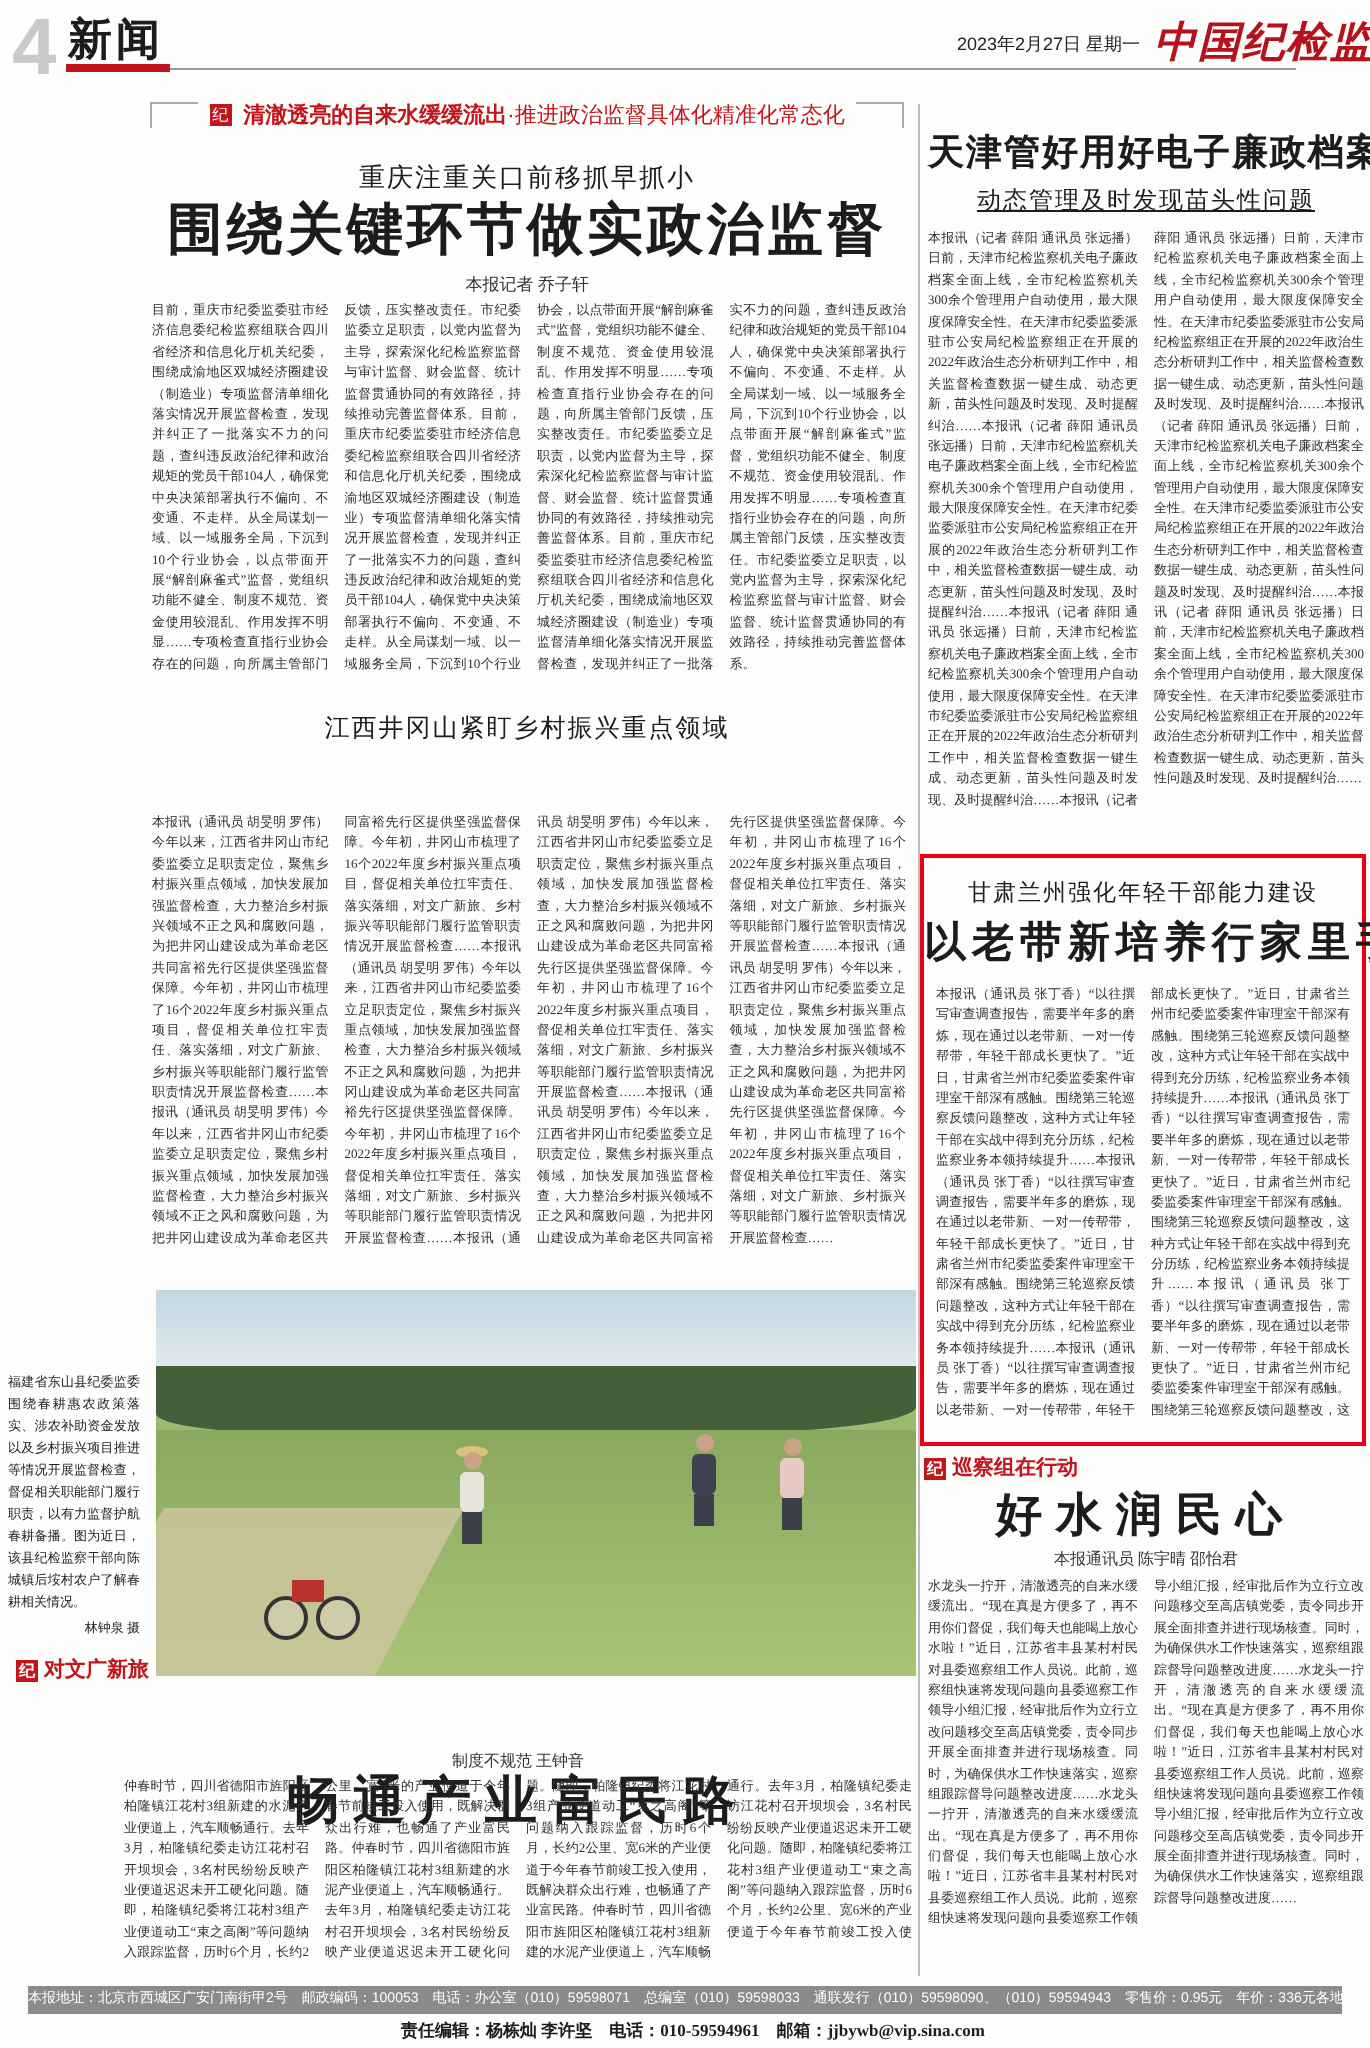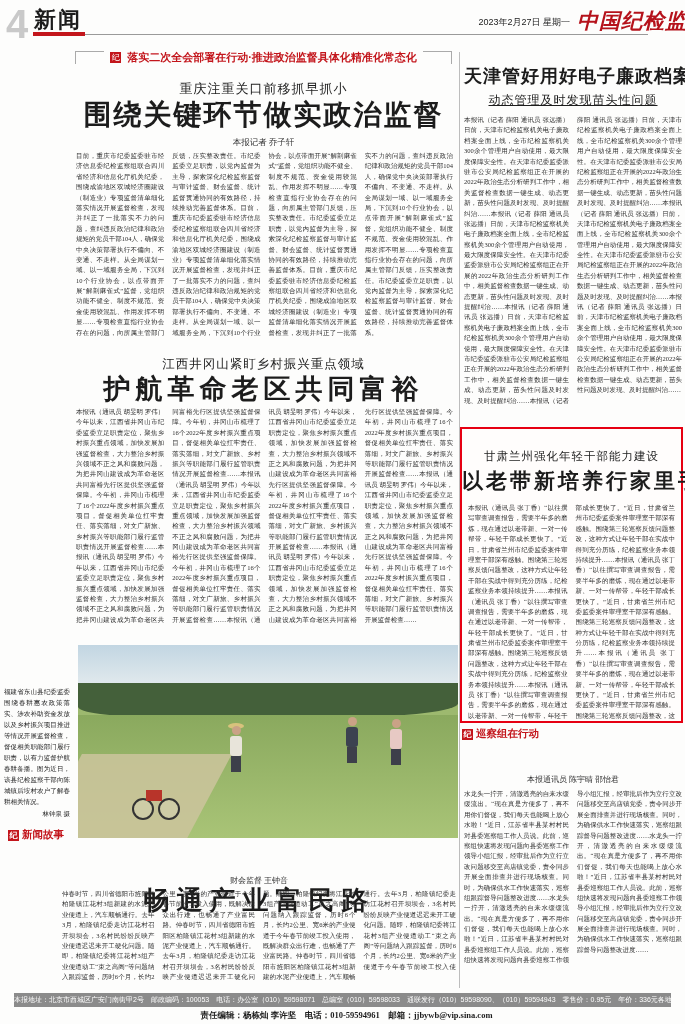--- a/index.html
+++ b/index.html
@@ -14,21 +14,21 @@
   .hdr-date{font-size:9px;color:#222;font-family:"Liberation Sans",sans-serif;}
   .masthead{font-size:21px;font-weight:bold;font-style:italic;color:#b5121b;letter-spacing:1px;white-space:nowrap;}
   
   .banner{display:flex;align-items:center;gap:6px;}
   .banner-line{flex:1;border-top:1px solid #aaa;position:relative;height:12px;}
   .banner-line.l::before,.banner-line.r::after{content:"";position:absolute;top:0;width:1px;height:12px;background:#aaa;}
   .banner-line.l::before{left:0;} .banner-line.r::after{right:0;}
   .flag-icon{display:inline-block;width:11px;height:11px;background:#c3161c;color:#fff;font-size:8px;line-height:11px;
              text-align:center;font-family:"Liberation Sans",sans-serif;vertical-align:middle;}
   .banner-text{font-size:11px;font-weight:bold;color:#c3161c;white-space:nowrap;font-family:"Liberation Sans",sans-serif;}
-  .banner-text .rest{font-weight:bold;margin-top:40px;}
+  .banner-text .rest{font-weight:normal;margin-top:40px;}
   
   .kicker{font-size:13px;text-align:center;letter-spacing:1px;}
   .headline{font-weight:bold;text-align:center;white-space:nowrap;}
   .byline{font-size:8.5px;text-align:center;color:#333;}
   .body-copy{font-size:6.5px;line-height:1.6;text-align:justify;color:#2e2e2e;overflow:hidden;
              column-gap:8px;column-fill:balance;}
   .cols4{column-count:4;} .cols2{column-count:2;}
   .vrule{width:1px;background:#bdbdbd;}
   .section-label{font-size:10.5px;font-weight:bold;color:#c3161c;display:flex;align-items:center;gap:3px;
                  font-family:"Liberation Sans",sans-serif;white-space:nowrap;}
@@ -66,31 +66,30 @@
   <div class="abs hdr-rule" style="left:33px;top:34px;width:615px;"></div>
   <div class="abs hdr-redbar" style="left:33px;top:32px;width:52px;"></div>
   <div class="abs hdr-date" style="left:420px;top:16px;width:150px;text-align:right;">2023年2月27日  星期一</div>
   <div class="abs masthead" style="left:577px;top:7px;">中国纪检监察报</div>
 
   <div class="abs vrule" style="left:459px;top:52px;height:936px;"></div>
 
   <div class="abs banner" style="left:75px;top:50px;width:377px;">
     <div class="banner-line l"></div>
     <span class="flag-icon">纪</span>
-    <span class="banner-text"><b>落实二次全会部署在行动</b><span class="rest">·推进政治监督具体化精准化常态化</span></span>
+    <span class="banner-text"><b>清澈透亮的自来水缓缓流出</b><span class="rest">·推进政治监督具体化精准化常态化</span></span>
     <div class="banner-line r"></div>
   </div>
 
   <div class="abs kicker" style="left:75px;top:80px;width:377px;">重庆注重关口前移抓早抓小</div>
   <div class="abs headline" style="left:75px;top:96px;width:377px;font-size:28px;letter-spacing:2px;">围绕关键环节做实政治监督</div>
   <div class="abs byline" style="left:75px;top:137px;width:377px;">本报记者 乔子轩</div>
   <div class="abs body-copy cols4" style="left:76px;top:151px;width:377px;height:188px;">目前，重庆市纪委监委驻市经济信息委纪检监察组联合四川省经济和信息化厅机关纪委，围绕成渝地区双城经济圈建设（制造业）专项监督清单细化落实情况开展监督检查，发现并纠正了一批落实不力的问题，查纠违反政治纪律和政治规矩的党员干部104人，确保党中央决策部署执行不偏向、不变通、不走样。从全局谋划一域、以一域服务全局，下沉到10个行业协会，以点带面开展“解剖麻雀式”监督，党组织功能不健全、制度不规范、资金使用较混乱、作用发挥不明显……专项检查直指行业协会存在的问题，向所属主管部门反馈，压实整改责任。市纪委监委立足职责，以党内监督为主导，探索深化纪检监察监督与审计监督、财会监督、统计监督贯通协同的有效路径，持续推动完善监督体系。目前，重庆市纪委监委驻市经济信息委纪检监察组联合四川省经济和信息化厅机关纪委，围绕成渝地区双城经济圈建设（制造业）专项监督清单细化落实情况开展监督检查，发现并纠正了一批落实不力的问题，查纠违反政治纪律和政治规矩的党员干部104人，确保党中央决策部署执行不偏向、不变通、不走样。从全局谋划一域、以一域服务全局，下沉到10个行业协会，以点带面开展“解剖麻雀式”监督，党组织功能不健全、制度不规范、资金使用较混乱、作用发挥不明显……专项检查直指行业协会存在的问题，向所属主管部门反馈，压实整改责任。市纪委监委立足职责，以党内监督为主导，探索深化纪检监察监督与审计监督、财会监督、统计监督贯通协同的有效路径，持续推动完善监督体系。目前，重庆市纪委监委驻市经济信息委纪检监察组联合四川省经济和信息化厅机关纪委，围绕成渝地区双城经济圈建设（制造业）专项监督清单细化落实情况开展监督检查，发现并纠正了一批落实不力的问题，查纠违反政治纪律和政治规矩的党员干部104人，确保党中央决策部署执行不偏向、不变通、不走样。从全局谋划一域、以一域服务全局，下沉到10个行业协会，以点带面开展“解剖麻雀式”监督，党组织功能不健全、制度不规范、资金使用较混乱、作用发挥不明显……专项检查直指行业协会存在的问题，向所属主管部门反馈，压实整改责任。市纪委监委立足职责，以党内监督为主导，探索深化纪检监察监督与审计监督、财会监督、统计监督贯通协同的有效路径，持续推动完善监督体系。</div>
 
   <div class="abs kicker" style="left:75px;top:356px;width:377px;font-size:12.5px;">江西井冈山紧盯乡村振兴重点领域</div>
-  <div class="abs headline" style="left:75px;top:371px;width:377px;font-size:27px;letter-spacing:5px;">护航革命老区共同富裕</div>
   <div class="abs body-copy cols4" style="left:76px;top:407px;width:377px;height:231px;">本报讯（通讯员 胡旻明 罗伟）今年以来，江西省井冈山市纪委监委立足职责定位，聚焦乡村振兴重点领域，加快发展加强监督检查，大力整治乡村振兴领域不正之风和腐败问题，为把井冈山建设成为革命老区共同富裕先行区提供坚强监督保障。今年初，井冈山市梳理了16个2022年度乡村振兴重点项目，督促相关单位扛牢责任、落实落细，对文广新旅、乡村振兴等职能部门履行监管职责情况开展监督检查……本报讯（通讯员 胡旻明 罗伟）今年以来，江西省井冈山市纪委监委立足职责定位，聚焦乡村振兴重点领域，加快发展加强监督检查，大力整治乡村振兴领域不正之风和腐败问题，为把井冈山建设成为革命老区共同富裕先行区提供坚强监督保障。今年初，井冈山市梳理了16个2022年度乡村振兴重点项目，督促相关单位扛牢责任、落实落细，对文广新旅、乡村振兴等职能部门履行监管职责情况开展监督检查……本报讯（通讯员 胡旻明 罗伟）今年以来，江西省井冈山市纪委监委立足职责定位，聚焦乡村振兴重点领域，加快发展加强监督检查，大力整治乡村振兴领域不正之风和腐败问题，为把井冈山建设成为革命老区共同富裕先行区提供坚强监督保障。今年初，井冈山市梳理了16个2022年度乡村振兴重点项目，督促相关单位扛牢责任、落实落细，对文广新旅、乡村振兴等职能部门履行监管职责情况开展监督检查……本报讯（通讯员 胡旻明 罗伟）今年以来，江西省井冈山市纪委监委立足职责定位，聚焦乡村振兴重点领域，加快发展加强监督检查，大力整治乡村振兴领域不正之风和腐败问题，为把井冈山建设成为革命老区共同富裕先行区提供坚强监督保障。今年初，井冈山市梳理了16个2022年度乡村振兴重点项目，督促相关单位扛牢责任、落实落细，对文广新旅、乡村振兴等职能部门履行监管职责情况开展监督检查……本报讯（通讯员 胡旻明 罗伟）今年以来，江西省井冈山市纪委监委立足职责定位，聚焦乡村振兴重点领域，加快发展加强监督检查，大力整治乡村振兴领域不正之风和腐败问题，为把井冈山建设成为革命老区共同富裕先行区提供坚强监督保障。今年初，井冈山市梳理了16个2022年度乡村振兴重点项目，督促相关单位扛牢责任、落实落细，对文广新旅、乡村振兴等职能部门履行监管职责情况开展监督检查……本报讯（通讯员 胡旻明 罗伟）今年以来，江西省井冈山市纪委监委立足职责定位，聚焦乡村振兴重点领域，加快发展加强监督检查，大力整治乡村振兴领域不正之风和腐败问题，为把井冈山建设成为革命老区共同富裕先行区提供坚强监督保障。今年初，井冈山市梳理了16个2022年度乡村振兴重点项目，督促相关单位扛牢责任、落实落细，对文广新旅、乡村振兴等职能部门履行监管职责情况开展监督检查……</div>
 
   <div class="abs" style="left:4px;top:686px;width:66px;">
     <div class="caption">福建省东山县纪委监委围绕春耕惠农政策落实、涉农补助资金发放以及乡村振兴项目推进等情况开展监督检查，督促相关职能部门履行职责，以有力监督护航春耕备播。图为近日，该县纪检监察干部向陈城镇后垵村农户了解春耕相关情况。</div>
     <div class="credit">林钟泉 摄</div>
   </div>
   <div class="abs photo" style="left:78px;top:645px;width:380px;height:193px;">
     <div class="ph-sky"></div>
     <div class="ph-trees"></div>
     <div class="ph-field"></div>
@@ -113,39 +112,40 @@
     </div>
     <div class="fig" style="left:312px;top:74px;">
       <div class="head"></div>
       <div class="torso" style="background:#e7c9c4;"></div>
       <div class="legs"></div>
     </div>
   </div>
 
   <div class="abs section-label" style="left:8px;top:828px;">
     <span class="flag-icon">纪</span>
-    <span>新闻故事</span>
+    <span>对文广新旅</span>
   </div>
   <div class="abs headline" style="left:60px;top:841px;width:398px;font-size:26px;letter-spacing:7px;margin-top:42px;">畅通产业富民路</div>
-  <div class="abs byline" style="left:60px;top:875px;width:398px;font-size:8px;">财会监督 王钟音</div>
+  <div class="abs byline" style="left:60px;top:875px;width:398px;font-size:8px;">制度不规范 王钟音</div>
   <div class="abs body-copy cols4" style="left:62px;top:889px;width:394px;height:97px;">仲春时节，四川省德阳市旌阳区柏隆镇江花村3组新建的水泥产业便道上，汽车顺畅通行。去年3月，柏隆镇纪委走访江花村召开坝坝会，3名村民纷纷反映产业便道迟迟未开工硬化问题。随即，柏隆镇纪委将江花村3组产业便道动工“束之高阁”等问题纳入跟踪监督，历时6个月，长约2公里、宽6米的产业便道于今年春节前竣工投入使用，既解决群众出行难，也畅通了产业富民路。仲春时节，四川省德阳市旌阳区柏隆镇江花村3组新建的水泥产业便道上，汽车顺畅通行。去年3月，柏隆镇纪委走访江花村召开坝坝会，3名村民纷纷反映产业便道迟迟未开工硬化问题。随即，柏隆镇纪委将江花村3组产业便道动工“束之高阁”等问题纳入跟踪监督，历时6个月，长约2公里、宽6米的产业便道于今年春节前竣工投入使用，既解决群众出行难，也畅通了产业富民路。仲春时节，四川省德阳市旌阳区柏隆镇江花村3组新建的水泥产业便道上，汽车顺畅通行。去年3月，柏隆镇纪委走访江花村召开坝坝会，3名村民纷纷反映产业便道迟迟未开工硬化问题。随即，柏隆镇纪委将江花村3组产业便道动工“束之高阁”等问题纳入跟踪监督，历时6个月，长约2公里、宽6米的产业便道于今年春节前竣工投入使用，既解决群众出行难，也畅通了产业富民路。</div>
 
   <div class="abs headline" style="left:464px;top:64px;width:218px;font-size:18px;letter-spacing:1px;">天津管好用好电子廉政档案</div>
   <div class="abs kicker" style="left:464px;top:92px;width:218px;font-size:12px;text-decoration:underline;">动态管理及时发现苗头性问题</div>
   <div class="abs body-copy cols2" style="left:464px;top:115px;width:218px;height:303px;">本报讯（记者 薛阳 通讯员 张远播）日前，天津市纪检监察机关电子廉政档案全面上线，全市纪检监察机关300余个管理用户自动使用，最大限度保障安全性。在天津市纪委监委派驻市公安局纪检监察组正在开展的2022年政治生态分析研判工作中，相关监督检查数据一键生成、动态更新，苗头性问题及时发现、及时提醒纠治……本报讯（记者 薛阳 通讯员 张远播）日前，天津市纪检监察机关电子廉政档案全面上线，全市纪检监察机关300余个管理用户自动使用，最大限度保障安全性。在天津市纪委监委派驻市公安局纪检监察组正在开展的2022年政治生态分析研判工作中，相关监督检查数据一键生成、动态更新，苗头性问题及时发现、及时提醒纠治……本报讯（记者 薛阳 通讯员 张远播）日前，天津市纪检监察机关电子廉政档案全面上线，全市纪检监察机关300余个管理用户自动使用，最大限度保障安全性。在天津市纪委监委派驻市公安局纪检监察组正在开展的2022年政治生态分析研判工作中，相关监督检查数据一键生成、动态更新，苗头性问题及时发现、及时提醒纠治……本报讯（记者 薛阳 通讯员 张远播）日前，天津市纪检监察机关电子廉政档案全面上线，全市纪检监察机关300余个管理用户自动使用，最大限度保障安全性。在天津市纪委监委派驻市公安局纪检监察组正在开展的2022年政治生态分析研判工作中，相关监督检查数据一键生成、动态更新，苗头性问题及时发现、及时提醒纠治……本报讯（记者 薛阳 通讯员 张远播）日前，天津市纪检监察机关电子廉政档案全面上线，全市纪检监察机关300余个管理用户自动使用，最大限度保障安全性。在天津市纪委监委派驻市公安局纪检监察组正在开展的2022年政治生态分析研判工作中，相关监督检查数据一键生成、动态更新，苗头性问题及时发现、及时提醒纠治……本报讯（记者 薛阳 通讯员 张远播）日前，天津市纪检监察机关电子廉政档案全面上线，全市纪检监察机关300余个管理用户自动使用，最大限度保障安全性。在天津市纪委监委派驻市公安局纪检监察组正在开展的2022年政治生态分析研判工作中，相关监督检查数据一键生成、动态更新，苗头性问题及时发现、及时提醒纠治……</div>
 
   <div class="abs redbox" style="left:460px;top:427px;width:219px;height:292px;">
-    <div class="kicker" style="margin-top:20px;font-size:11.5px;text-align:center;">甘肃兰州强化年轻干部能力建设</div>
+    <div class="kicker" style="margin-top:10px;font-size:11.5px;text-align:center;">甘肃兰州强化年轻干部能力建设</div>
     <div class="headline" style="font-size:21px;letter-spacing:3px;margin-top:3px;">以老带新培养行家里手</div>
     <div class="body-copy cols2" style="margin:8px 6px 0;height:226px;">本报讯（通讯员 张丁香）“以往撰写审查调查报告，需要半年多的磨炼，现在通过以老带新、一对一传帮带，年轻干部成长更快了。”近日，甘肃省兰州市纪委监委案件审理室干部深有感触。围绕第三轮巡察反馈问题整改，这种方式让年轻干部在实战中得到充分历练，纪检监察业务本领持续提升……本报讯（通讯员 张丁香）“以往撰写审查调查报告，需要半年多的磨炼，现在通过以老带新、一对一传帮带，年轻干部成长更快了。”近日，甘肃省兰州市纪委监委案件审理室干部深有感触。围绕第三轮巡察反馈问题整改，这种方式让年轻干部在实战中得到充分历练，纪检监察业务本领持续提升……本报讯（通讯员 张丁香）“以往撰写审查调查报告，需要半年多的磨炼，现在通过以老带新、一对一传帮带，年轻干部成长更快了。”近日，甘肃省兰州市纪委监委案件审理室干部深有感触。围绕第三轮巡察反馈问题整改，这种方式让年轻干部在实战中得到充分历练，纪检监察业务本领持续提升……本报讯（通讯员 张丁香）“以往撰写审查调查报告，需要半年多的磨炼，现在通过以老带新、一对一传帮带，年轻干部成长更快了。”近日，甘肃省兰州市纪委监委案件审理室干部深有感触。围绕第三轮巡察反馈问题整改，这种方式让年轻干部在实战中得到充分历练，纪检监察业务本领持续提升……本报讯（通讯员 张丁香）“以往撰写审查调查报告，需要半年多的磨炼，现在通过以老带新、一对一传帮带，年轻干部成长更快了。”近日，甘肃省兰州市纪委监委案件审理室干部深有感触。围绕第三轮巡察反馈问题整改，这种方式让年轻干部在实战中得到充分历练，纪检监察业务本领持续提升……本报讯（通讯员 张丁香）“以往撰写审查调查报告，需要半年多的磨炼，现在通过以老带新、一对一传帮带，年轻干部成长更快了。”近日，甘肃省兰州市纪委监委案件审理室干部深有感触。围绕第三轮巡察反馈问题整改，这种方式让年轻干部在实战中得到充分历练，纪检监察业务本领持续提升……</div>
   </div>
 
   <div class="abs section-label" style="left:462px;top:727px;">
     <span class="flag-icon">纪</span>
     <span>巡察组在行动</span>
   </div>
+  <div class="abs headline" style="left:464px;top:742px;width:218px;font-size:23px;letter-spacing:7px;">好水润民心</div>
   <div class="abs byline" style="left:464px;top:774px;width:218px;font-size:8px;">本报通讯员 陈宇晴 邵怡君</div>
   <div class="abs body-copy cols2" style="left:464px;top:789px;width:218px;height:197px;">水龙头一拧开，清澈透亮的自来水缓缓流出。“现在真是方便多了，再不用你们督促，我们每天也能喝上放心水啦！”近日，江苏省丰县某村村民对县委巡察组工作人员说。此前，巡察组快速将发现问题向县委巡察工作领导小组汇报，经审批后作为立行立改问题移交至高店镇党委，责令同步开展全面排查并进行现场核查。同时，为确保供水工作快速落实，巡察组跟踪督导问题整改进度……水龙头一拧开，清澈透亮的自来水缓缓流出。“现在真是方便多了，再不用你们督促，我们每天也能喝上放心水啦！”近日，江苏省丰县某村村民对县委巡察组工作人员说。此前，巡察组快速将发现问题向县委巡察工作领导小组汇报，经审批后作为立行立改问题移交至高店镇党委，责令同步开展全面排查并进行现场核查。同时，为确保供水工作快速落实，巡察组跟踪督导问题整改进度……水龙头一拧开，清澈透亮的自来水缓缓流出。“现在真是方便多了，再不用你们督促，我们每天也能喝上放心水啦！”近日，江苏省丰县某村村民对县委巡察组工作人员说。此前，巡察组快速将发现问题向县委巡察工作领导小组汇报，经审批后作为立行立改问题移交至高店镇党委，责令同步开展全面排查并进行现场核查。同时，为确保供水工作快速落实，巡察组跟踪督导问题整改进度……</div>
 
   <div class="abs footer-bar" style="left:14px;top:993px;width:657px;height:14px;">本报地址：北京市西城区广安门南街甲2号　邮政编码：100053　电话：办公室（010）59598071　总编室（010）59598033　通联发行（010）59598090、（010）59594943　零售价：0.95元　年价：336元各地邮局均可订阅</div>
   <div class="abs editor-line" style="left:4px;top:1010px;width:685px;">责任编辑：杨栋灿 李许坚　电话：010-59594961　邮箱：jjbywb@vip.sina.com</div>
 
 </div>
 
 </body></html>

